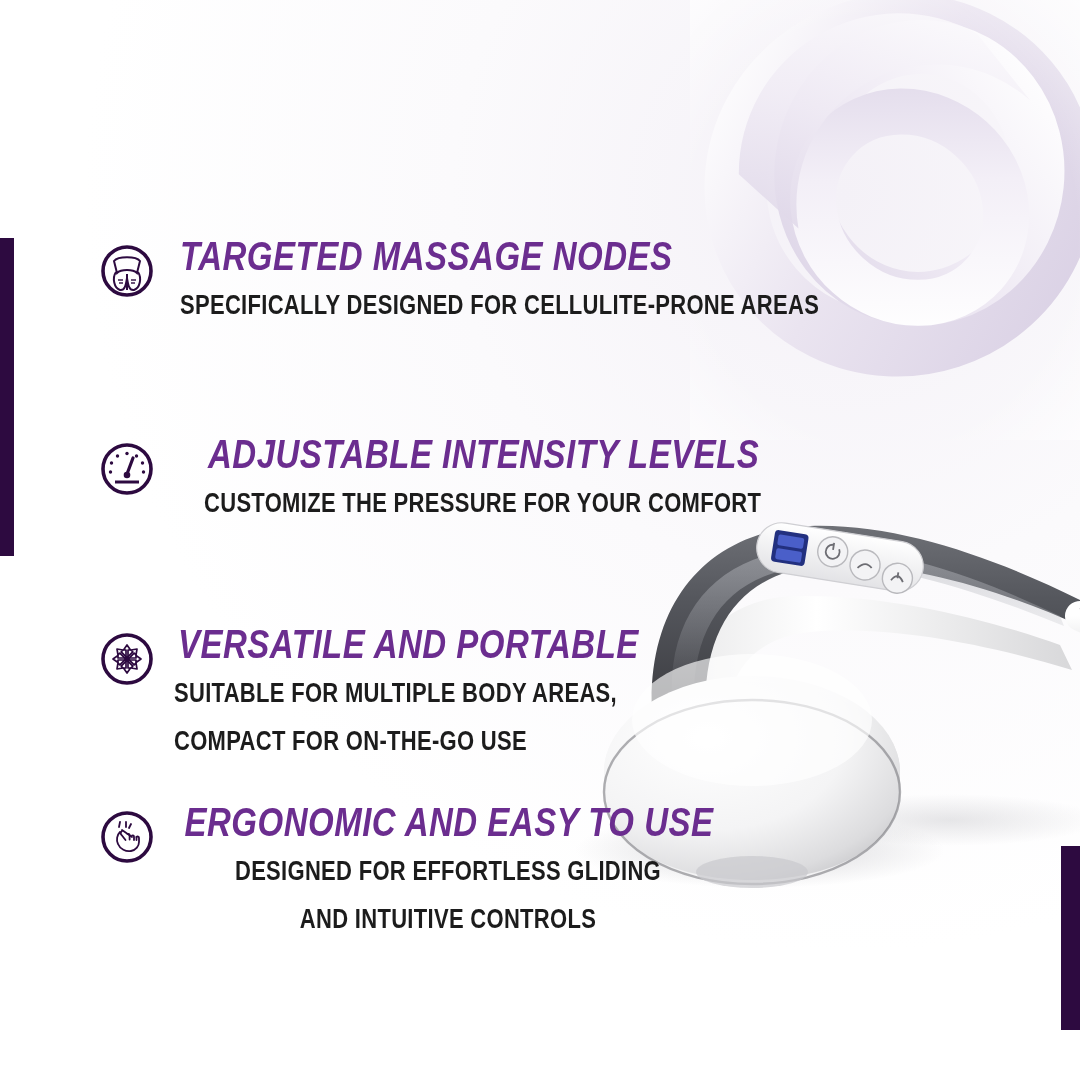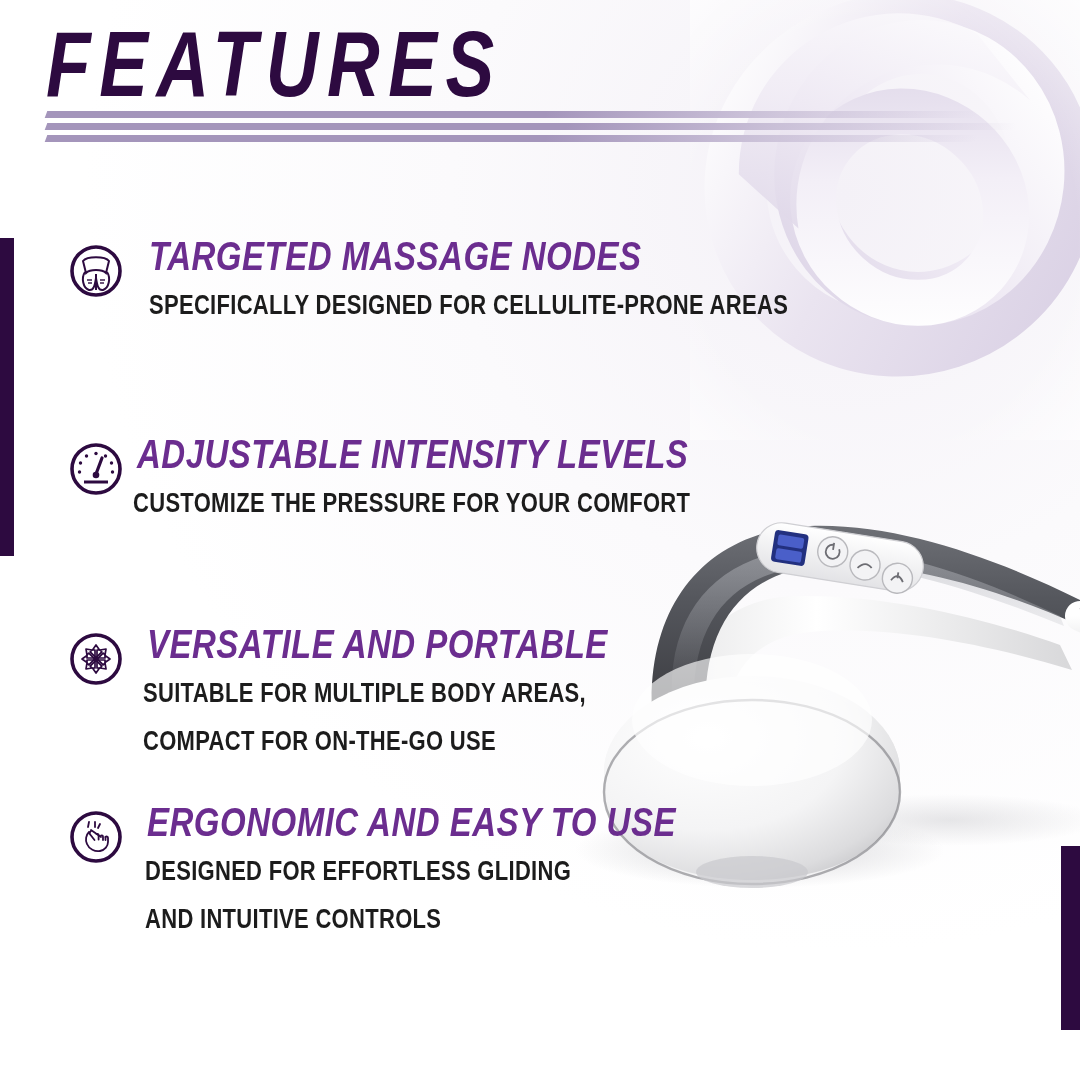--- a/index.html
+++ b/index.html
@@ -87,32 +87,32 @@
     transform: skewX(-20deg);
     transform-origin: left center;
   }
   .rule.r2 { width: 1000px; }
   .rule.r1 { width: 960px; }
   .rule.r3 { width: 960px; }
 
   
   .features {
     position: absolute;
-    left: 69px;
+    left: 100px;
     top: 236px;
     width: 620px;
   }
   .feature {
     position: relative;
     margin-bottom: 0;
   }
   .feature.f1 { height: 198px; }
   .feature.f2 { height: 190px; }
   .feature.f3 { height: 178px; }
-  .feature.f4 { height: 140px; }
+  .feature.f4 { height: 140px; text-align: center; }
 
   .feat-icon {
     position: absolute;
     left: 0;
     top: 8px;
     width: 54px;
     height: 54px;
   }
   .feat-icon svg { display: block; width: 54px; height: 54px; }
 
@@ -143,21 +143,21 @@
     transform-origin: left top;
     margin: 0;
     white-space: nowrap;
   }
   .feat-sub.line1 { margin-top: 22px; }
   .feat-sub.line2 { margin-top: 26px; }
 
   
   .f1 .feat-body { margin-left: 80px; }
   .f1 .feat-sub { margin-left: 0px; }
-  .f2 .feat-body { margin-left: 68px; }
+  .f2 .feat-body { margin-left: 108px; }
   .f2 .feat-sub { margin-left: -4px; }
   .f3 .feat-body { }
   .f3 .feat-sub { margin-left: -4px; }
   .f4 .feat-body { margin-left: 78px; }
   .f4 .feat-sub { margin-left: -2px; }
 
   
   .product {
     position: absolute;
     left: 560px;
@@ -203,28 +203,20 @@
         <path d="M -150 -60 A 160 160 0 0 1 120 -120 L 150 -40 A 140 140 0 0 0 -110 10 Z" fill="url(#sw2)" opacity="0.85"></path>
       </g>
       <rect x="0" y="0" width="430" height="470" fill="url(#swfade)"></rect>
     </svg>
   </div>
 
   <div class="edge-bar-left"></div>
 
   <div class="edge-bar-right"></div>
 
-  <div class="title-block">
-    <div class="title-text">FEATURES</div>
-    <div class="title-rules">
-      <div class="rule r1"></div>
-      <div class="rule r2"></div>
-      <div class="rule r3"></div>
-    </div>
-  </div>
 
   <div class="product">
     <svg viewBox="0 0 540 560" xmlns="http://www.w3.org/2000/svg">
       <defs>
         <linearGradient id="handleG" x1="0" y1="0" x2="0" y2="1">
           <stop offset="0%" stop-color="#6e7076"></stop>
           <stop offset="30%" stop-color="#55575d"></stop>
           <stop offset="70%" stop-color="#3f4045"></stop>
           <stop offset="100%" stop-color="#2e2f33"></stop>
         </linearGradient>

